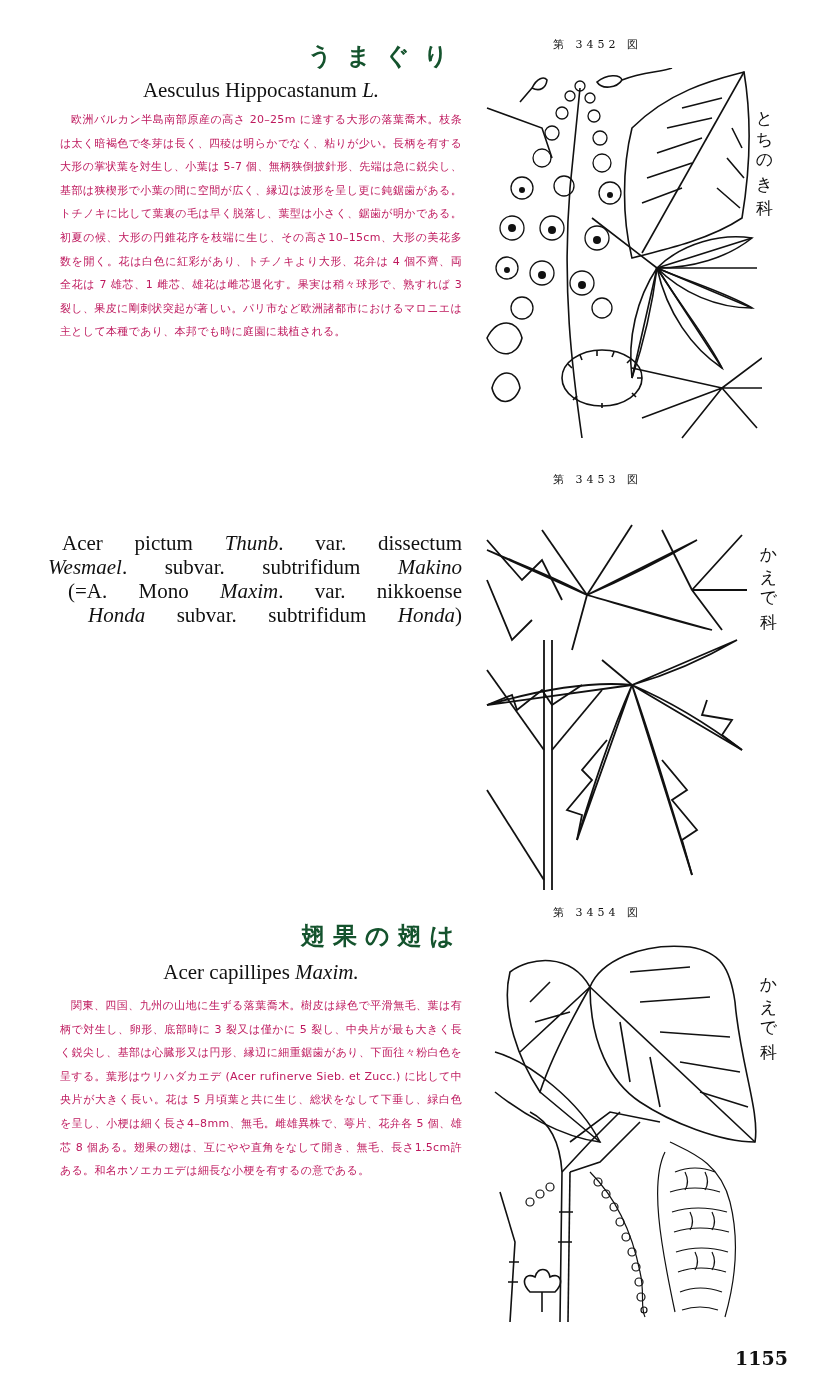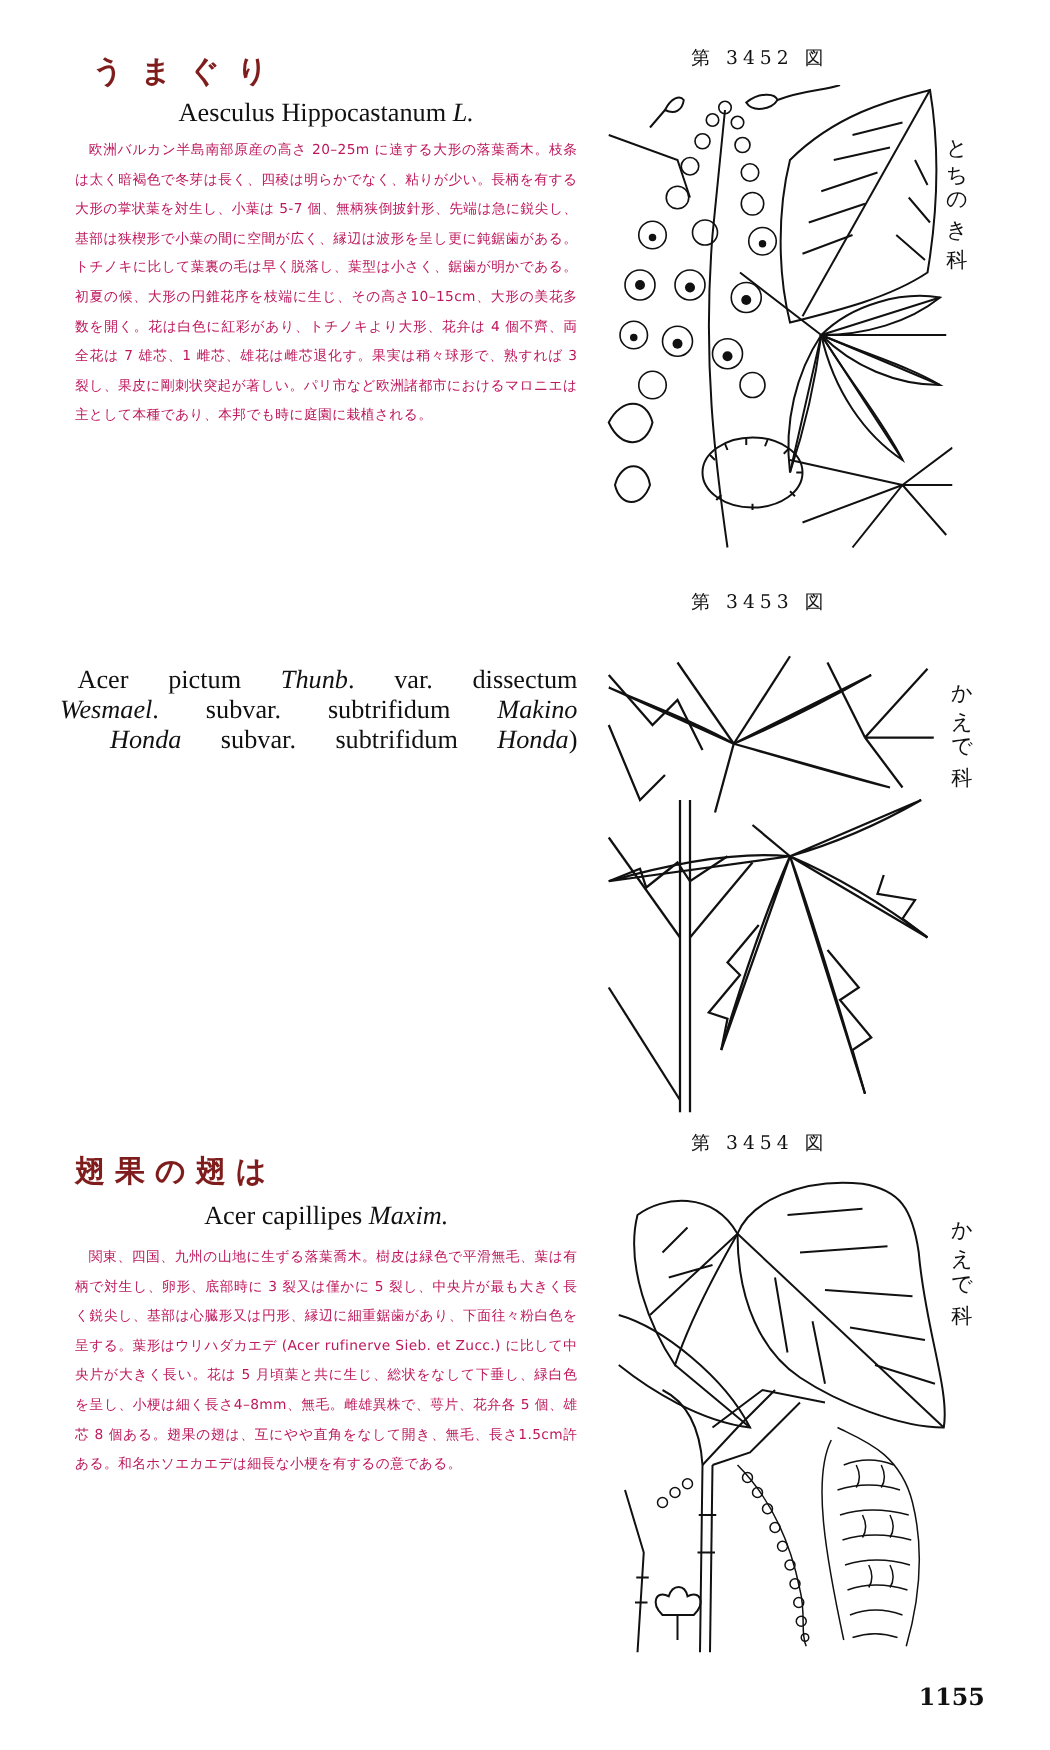--- a/index.html
+++ b/index.html
@@ -1,26 +1,26 @@
 <!DOCTYPE html>
 <html><head>
 <meta charset="utf-8">
 <style>
   html, body { margin: 0; padding: 0; background: #ffffff; }
   body { width: 840px; height: 1400px; position: relative; overflow: hidden; color: #111; font-family: "DejaVu Serif", serif; }
   .entry { position: absolute; left: 60px; width: 402px; }
-  .jp-title { text-align: left; font-family: Liberation Serif, serif; font-weight: bold; font-size: 24px; letter-spacing: 14px; line-height: 32px; color: #7f1d1d; }
+  .jp-title { text-align: right; font-family: Liberation Mono, monospace; font-weight: bold; font-size: 24px; letter-spacing: 14px; line-height: 32px; color: #14532d; }
   .jp-title.tight { letter-spacing: 2px; }
   .jp-title.mid { letter-spacing: 8px; }
   .sci { font-family: "Liberation Serif", serif; font-size: 21px; line-height: 24px; color: #111; }
   .sci.center { text-align: center; }
   .sci.justify { text-align: justify; text-align-last: justify; }
   .sci i { font-style: italic; }
   .body-text { font-family: "DejaVu Sans", sans-serif; font-size: 11px; line-height: 23.6px; text-align: justify; color: #be185d; margin-top: 6px; text-indent: 1em; letter-spacing: 0.3px; }
-  .fig-label { position: absolute; font-family: "DejaVu Serif", serif; font-size: 15px; letter-spacing: 4px; color: #111; }
+  .fig-label { position: absolute; font-family: "DejaVu Serif", serif; font-size: 11px; letter-spacing: 4px; color: #111; }
   .family { position: absolute; font-family: "DejaVu Sans", sans-serif; font-size: 17px; line-height: 22px; width: 20px; writing-mode: vertical-rl; color: #111; letter-spacing: 2px; }
   .illus { position: absolute; }
   .page-num { position: absolute; left: 735px; top: 1347px; font-family: "DejaVu Serif", serif; font-weight: bold; font-size: 19px; color: #111; }
 </style>
 </head>
 <body>
 
 <div class="entry" style="top:42px;">
   <div class="jp-title" style="padding-left:14px;">うまぐり</div>
   <div class="sci center" style="margin-top:4px;">
@@ -95,20 +95,23 @@
 
 <div class="entry" style="top:528px;">
   <div class="sci justify" style="margin-top:3px; margin-left:2px;">
     <span>
       <span>Acer pictum </span><i>Thunb</i><span>. var. dissectum</span>
     </span>
   </div>
   <div class="sci justify" style="margin-left:-12px;">
     <i>Wesmael</i><span>. subvar. subtrifidum </span><i>Makino</i>
   </div>
+  <div class="sci justify" style="margin-left:8px;">
+    <span>(=A. Mono </span><i>Maxim</i><span>. var. nikkoense</span>
+  </div>
   <div class="sci justify" style="margin-left:28px;">
     <i>Honda</i><span> subvar. subtrifidum </span><i>Honda</i><span>)</span>
   </div>
 </div>
 
 <div class="fig-label" style="left:553px; top:472px;">第 3453 図</div>
 <div class="family" style="left:760px; top:536px;">かえで科</div>
 
 <svg class="illus" style="left:482px; top:520px;" width="270" height="370" viewBox="0 0 270 370" fill="none" stroke="#111" stroke-width="1.8">
 

